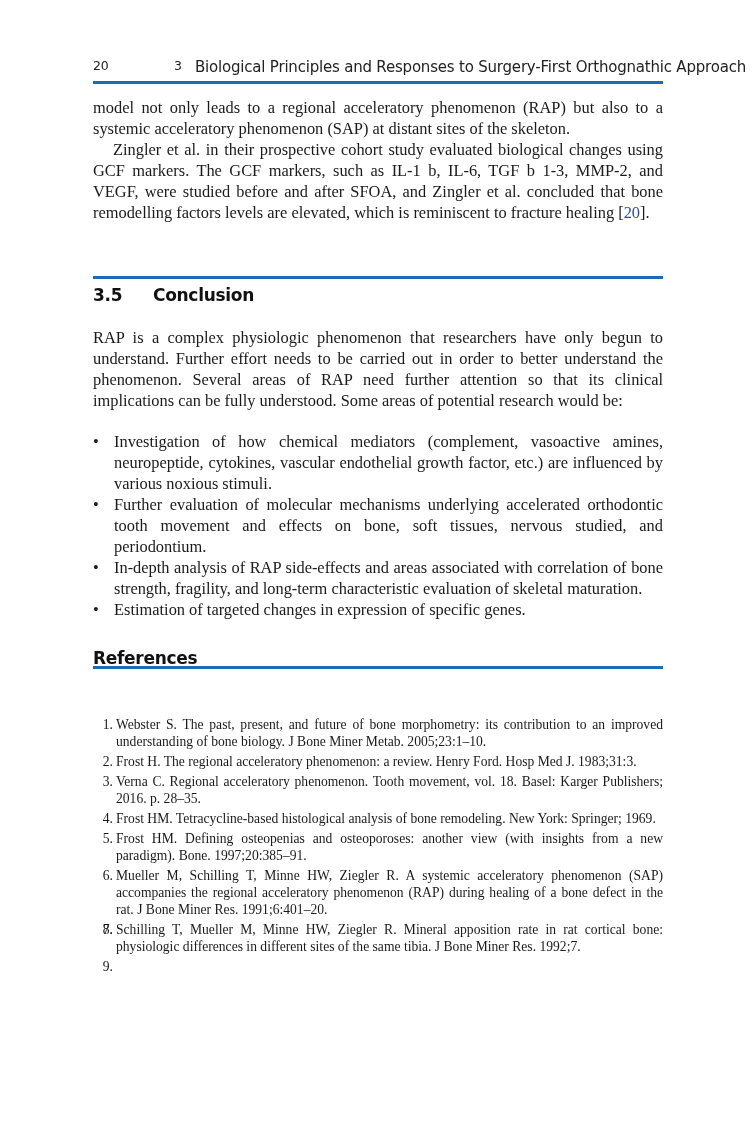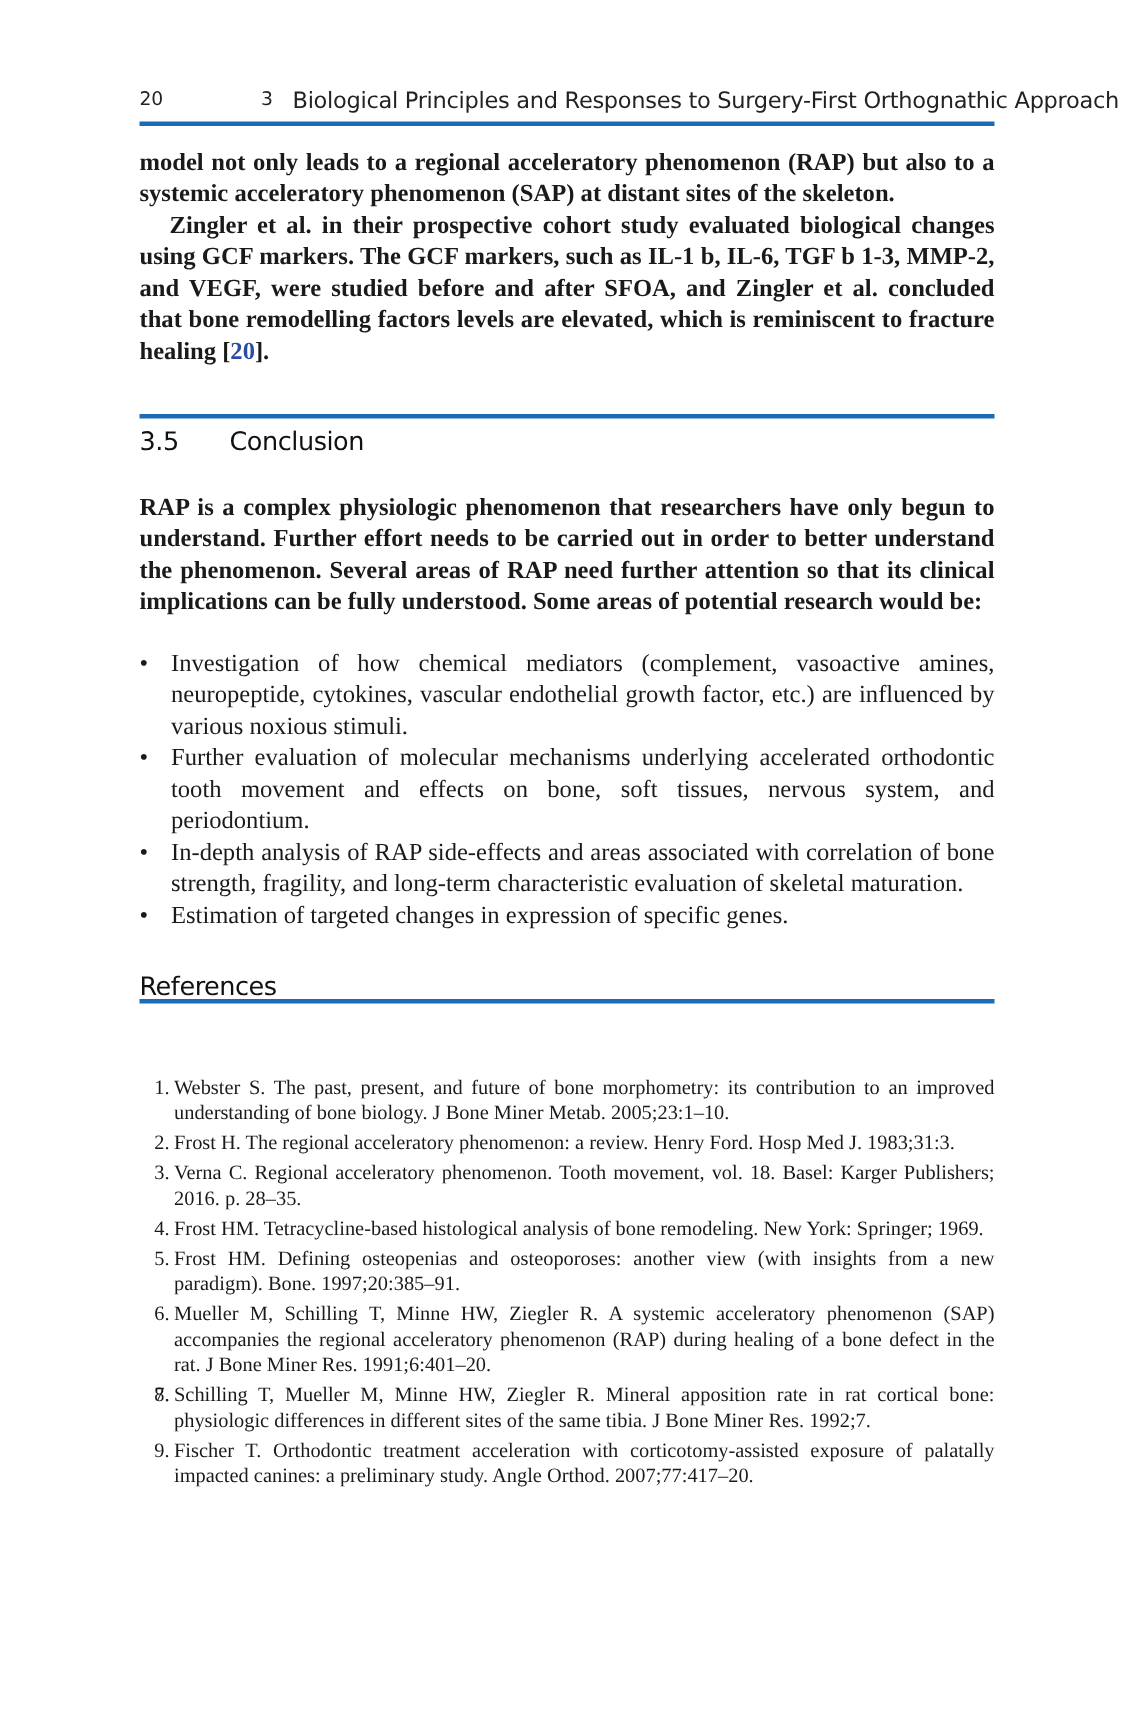--- a/index.html
+++ b/index.html
@@ -11,30 +11,30 @@
     font-family: "DejaVu Sans", sans-serif; font-size: 12.5px; color: #222;
     letter-spacing: -0.2px;
   }
   .running-head .pageno { position: absolute; left: 0; top: 0; }
   .running-head .chapno { position: absolute; left: 81px; top: 0; }
   .running-head .chaptitle { position: absolute; left: 102px; top: 0; white-space: nowrap; font-size: 15px; }
   .rule { position: absolute; left: 0; width: 570px; height: 3px; background: #1a6db5; }
 
   .body-text {
     font-family: "Liberation Serif", serif; font-size: 16.4px; line-height: 21px;
-    text-align: justify; margin: 0; color: #1a1a1a; font-weight: bold;
+    text-align: justify; margin: 0; color: #1a1a1a;
   }
   .indent { text-indent: 20px; }
   .cite { color: #2b4ca6; }
 
   .sec1 { position: absolute; top: 97px; left: 0; width: 570px; }
 
   .section-heading {
     position: absolute; left: 0; width: 570px;
-    font-family: "DejaVu Sans", sans-serif; font-weight: normal; font-size: 17px; color: #111;
+    font-family: "DejaVu Sans", sans-serif; font-weight: bold; font-size: 17px; color: #111;
     letter-spacing: -0.3px;
   }
   .section-heading .num { display: inline-block; width: 60px; }
 
   .sec2 { position: absolute; top: 327px; left: 0; width: 570px; }
 
   .bullets { position: absolute; top: 431px; left: 0; width: 570px; list-style: none; margin: 0; padding: 0; }
   .bullets li { position: relative; padding-left: 21px; font-family: "Liberation Serif", serif; font-size: 16.4px; line-height: 21px; text-align: justify; }
   .bullets li .dot { position: absolute; left: 0; top: 0; }
 
@@ -63,35 +63,35 @@
   <div class="section-heading" style="top:285px;">
     <span class="num">3.5</span><span>Conclusion</span>
   </div>
 
   <div class="sec2">
     <p class="body-text">RAP is a complex physiologic phenomenon that researchers have only begun to understand. Further effort needs to be carried out in order to better understand the phenomenon. Several areas of RAP need further attention so that its clinical implications can be fully understood. Some areas of potential research would be:</p>
   </div>
 
   <ul class="bullets">
     <li><span class="dot">•</span><span>Investigation of how chemical mediators (complement, vasoactive amines, neuropeptide, cytokines, vascular endothelial growth factor, etc.) are influenced by various noxious stimuli.</span></li>
-    <li><span class="dot">•</span><span>Further evaluation of molecular mechanisms underlying accelerated orthodontic tooth movement and effects on bone, soft tissues, nervous system, and periodontium.</span></li>
+    <li><span class="dot">•</span><span>Further evaluation of molecular mechanisms underlying accelerated orthodontic tooth movement and effects on bone, soft tissues, nervous studied, and periodontium.</span></li>
     <li><span class="dot">•</span><span>In-depth analysis of RAP side-effects and areas associated with correlation of bone strength, fragility, and long-term characteristic evaluation of skeletal maturation.</span></li>
     <li><span class="dot">•</span><span>Estimation of targeted changes in expression of specific genes.</span></li>
   </ul>
 
   <div class="rule" style="top:666px;"></div>
   <div class="section-heading" style="top:648px;">
     <span>References</span>
   </div>
 
   <ol class="refs">
     <li><span class="n">1.</span><span>Webster S. The past, present, and future of bone morphometry: its contribution to an improved understanding of bone biology. J Bone Miner Metab. 2005;23:1–10.</span></li>
     <li><span class="n">2.</span><span>Frost H. The regional acceleratory phenomenon: a review. Henry Ford. Hosp Med J. 1983;31:3.</span></li>
     <li><span class="n">3.</span><span>Verna C. Regional acceleratory phenomenon. Tooth movement, vol. 18. Basel: Karger Publishers; 2016. p. 28–35.</span></li>
     <li><span class="n">4.</span><span>Frost HM. Tetracycline-based histological analysis of bone remodeling. New York: Springer; 1969.</span></li>
     <li><span class="n">5.</span><span>Frost HM. Defining osteopenias and osteoporoses: another view (with insights from a new paradigm). Bone. 1997;20:385–91.</span></li>
     <li><span class="n">6.</span><span>Mueller M, Schilling T, Minne HW, Ziegler R. A systemic acceleratory phenomenon (SAP) accompanies the regional acceleratory phenomenon (RAP) during healing of a bone defect in the rat. J Bone Miner Res. 1991;6:401–20.</span></li>
     <li><span class="n">7.</span></li>
     <li><span class="n">8.</span><span>Schilling T, Mueller M, Minne HW, Ziegler R. Mineral apposition rate in rat cortical bone: physiologic differences in different sites of the same tibia. J Bone Miner Res. 1992;7.</span></li>
-    <li><span class="n">9.</span><span>Fischer T. Orthodontic treatment acceleration with corticotomy-assisted exposure of palatally impacted canines: a preliminary study. Angle Orthod. 2007;77:417–20.</span></li>
+    <li><span class="n">9.</span></li>
   </ol>
 
 </div>
 
 </body></html>

